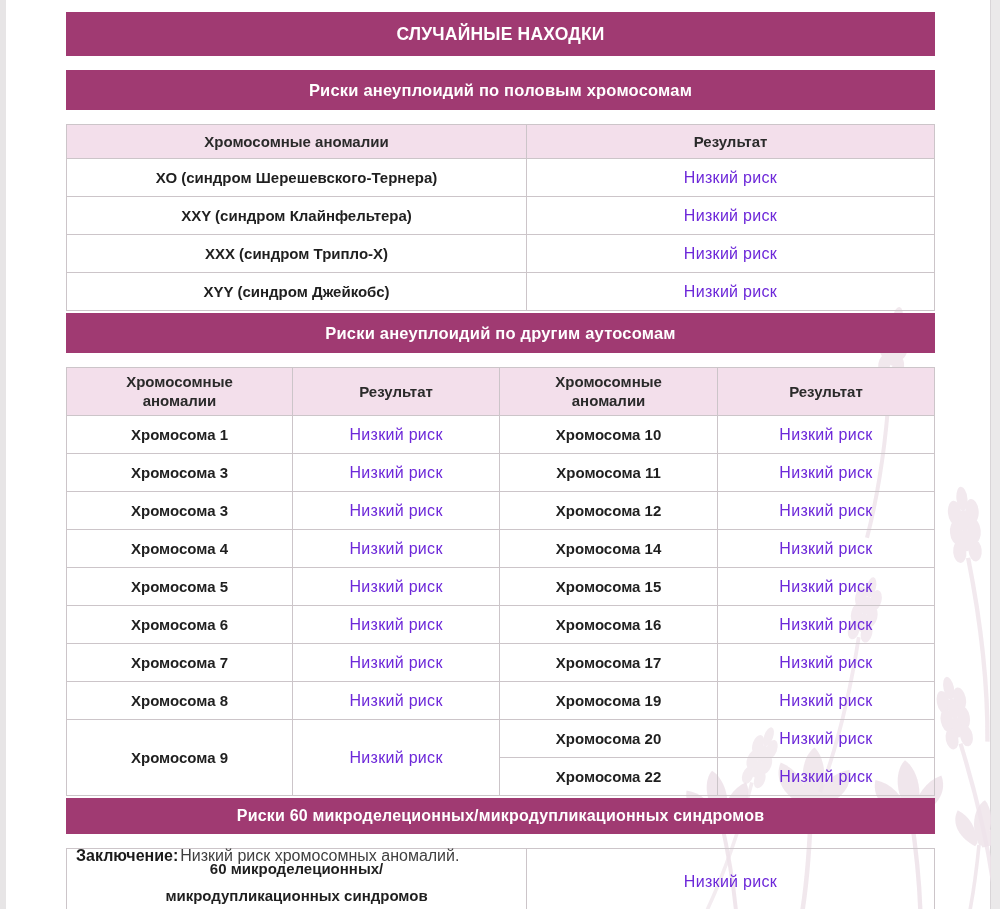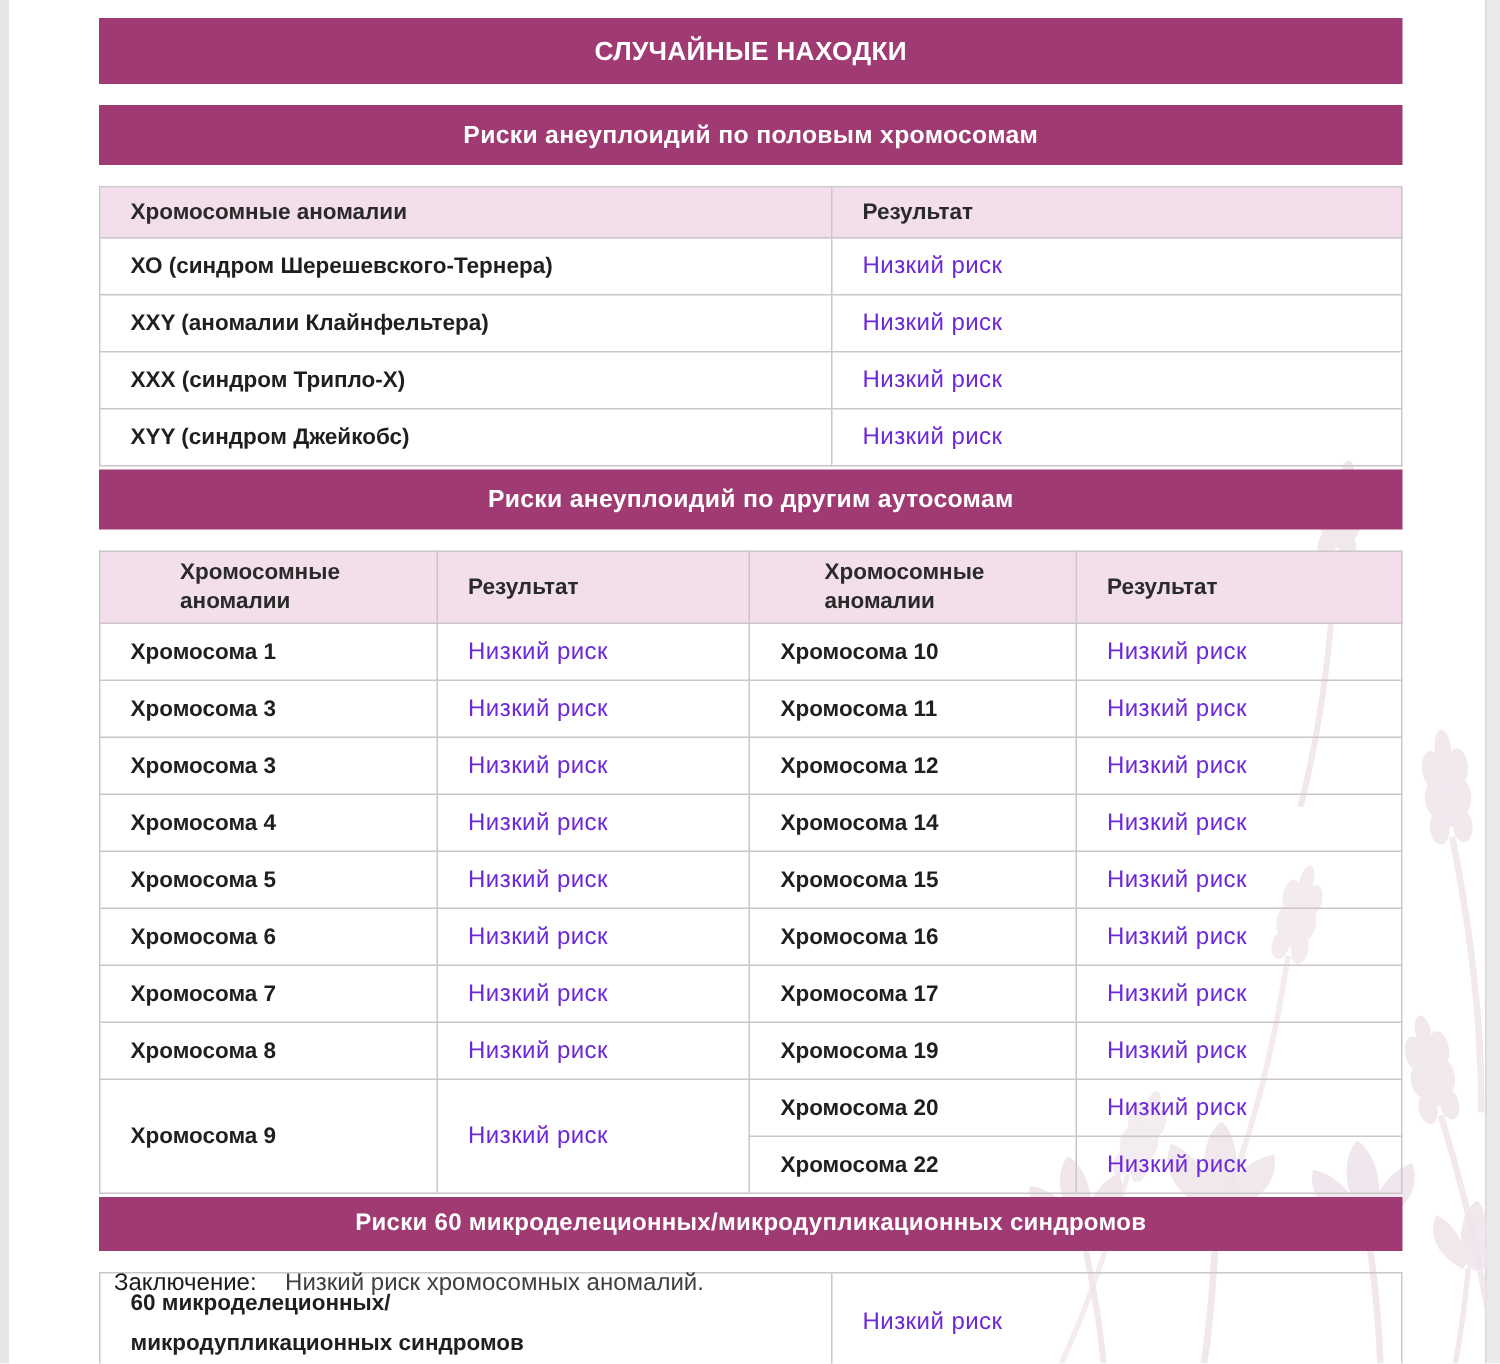--- a/index.html
+++ b/index.html
@@ -22,22 +22,22 @@
     height:40px;font-size:16.5px;letter-spacing:.2px;margin-bottom:14px;
   }
   .bar.title{height:44px;font-size:17.5px;}
   .bar.h38{height:36px;font-size:16px;}
 
   table.tbl{
     width:100%;border-collapse:collapse;margin-bottom:2px;
     background:transparent;table-layout:fixed;
   }
   .tbl th,.tbl td{
-    border:1px solid #ccc5c9;text-align:left;vertical-align:middle;
-    padding:2px 20px;
+    border:1px solid #ccc5c9;text-align:center;vertical-align:middle;
+    padding:2px 6px;
   }
   .tbl th{
     background:#f3dfeb;color:#2a2a2a;font-weight:700;font-size:15px;
   }
   .t2 .hrow th{height:29px;}
   .t2 td{height:33px;margin-left:13px;}
   .t2 .c1{width:51.5%;}
   .t4 th{height:43px;}
   .t4 td{height:33px;}
   .t4 .w1{width:26.1%;}
@@ -46,21 +46,21 @@
   .t4 .w4{width:25.0%;}
   .thwrap{max-width:118px;margin:0 auto;line-height:1.25;}
   td.a{font-weight:700;color:#1f1f1f;font-size:15px;}
   td.r{font-weight:400;color:#6d28d9;font-size:16px;letter-spacing:.3px;}
   .micro td{height:61px;}
   .micro .a div{line-height:1.8;}
 
   .conclusion{
     position:absolute;left:76px;top:847px;font-size:16px;color:#3f3f3f;
   }
-  .conclusion .b{font-weight:400;color:#1b1b1b;margin-right:19px;}
+  .conclusion .b{font-weight:700;color:#1b1b1b;margin-right:2px;}
 </style>
 </head>
 <body>
 
 <div class="edge edge-left"></div>
 <div class="edge edge-right"></div>
 
 <svg class="watermark" width="330" height="649" viewBox="0 0 330 649" aria-hidden="true">
   <defs>
     <g id="sprig">
@@ -103,21 +103,21 @@
     <tbody>
         <tr class="hrow">
       <th class="c1">Хромосомные аномалии</th>
       <th>Результат</th>
     </tr>
     <tr>
       <td class="a">ХО (синдром Шерешевского-Тернера)</td>
       <td class="r">Низкий риск</td>
     </tr>
     <tr>
-      <td class="a">XXY (аномалии Клайнфельтера)</td>
+      <td class="a">XXY (синдром Клайнфельтера)</td>
       <td class="r">Низкий риск</td>
     </tr>
     <tr>
       <td class="a">XXX (синдром Трипло-X)</td>
       <td class="r">Низкий риск</td>
     </tr>
     <tr>
       <td class="a">XYY (синдром Джейкобс)</td>
       <td class="r">Низкий риск</td>
     </tr>

